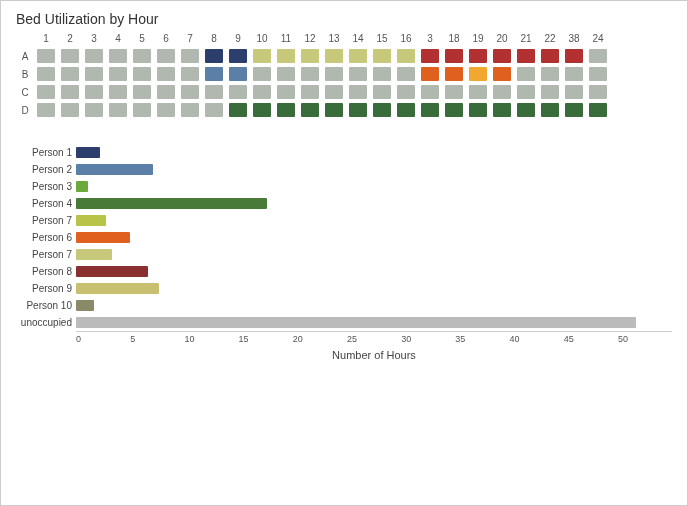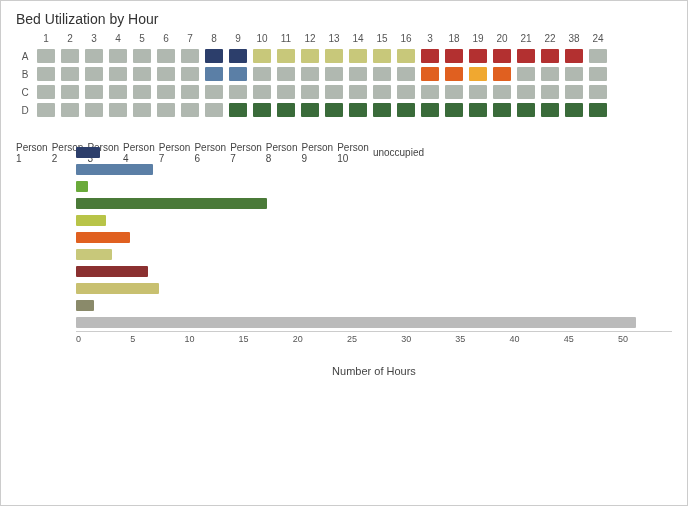--- a/index.html
+++ b/index.html
@@ -55,21 +55,21 @@
     .bar-chart-section {
       margin-top: 4px;
     }
     .bar-chart-area {
       display: flex;
       flex-direction: row;
       margin-left: 0;
     }
     .bar-chart-labels {
       display: flex;
-      flex-direction: row;
+      flex-direction: column;
       width: 60px;
       flex-shrink: 0;
     }
     .bar-chart-label {
       height: 17px;
       display: flex;
       align-items: center;
       justify-content: flex-end;
       padding-right: 4px;
       font-size: 10px;
@@ -105,21 +105,21 @@
       font-size: 9px;
       color: #555;
       text-align: left;
       padding-top: 2px;
       padding-left: 0;
     }
     .x-axis-label {
       text-align: center;
       font-size: 11px;
       color: #444;
-      margin-top: 18px;
+      margin-top: 2px;
     }
   </style>
 </head>
 <body>
 
 <div class="container">
 
   <div class="bed-grid-container">
     <div class="section-title">Bed Utilization by Hour</div>
     <div id="bed-grid" class="bed-grid">

